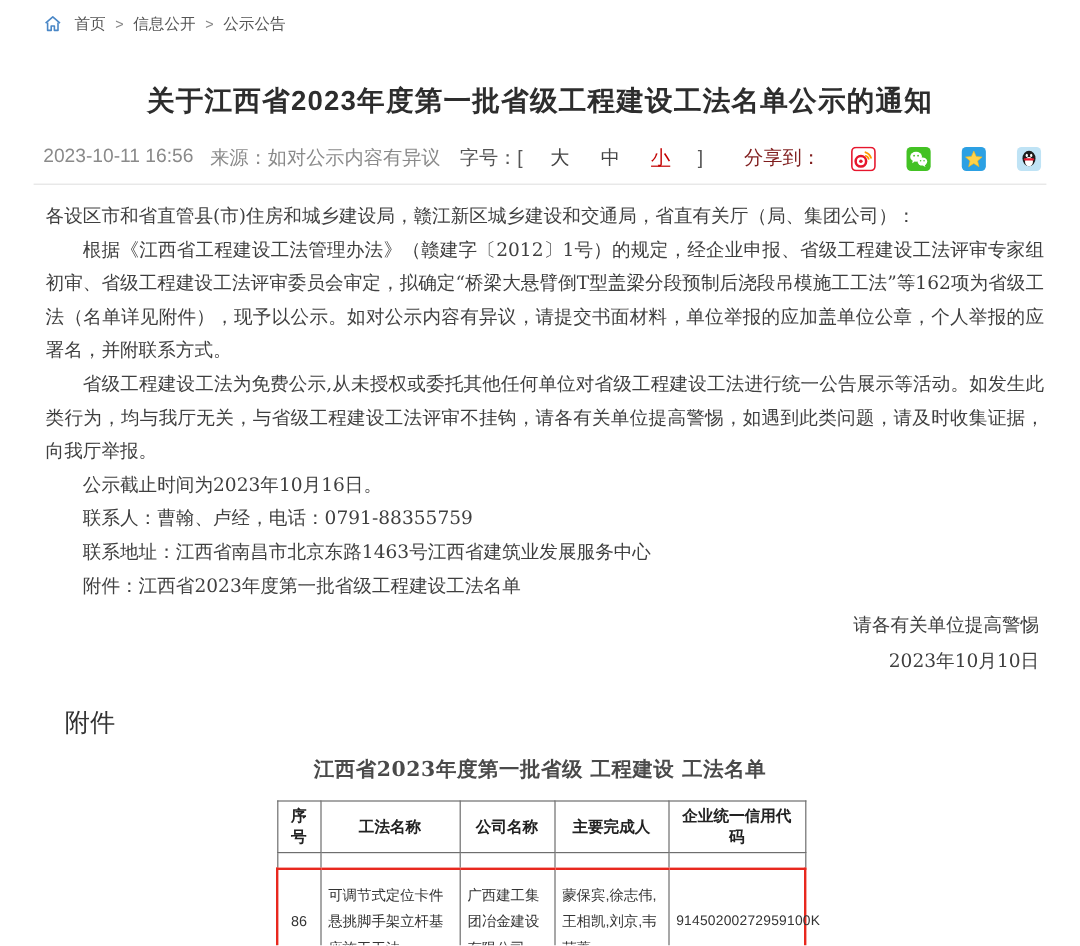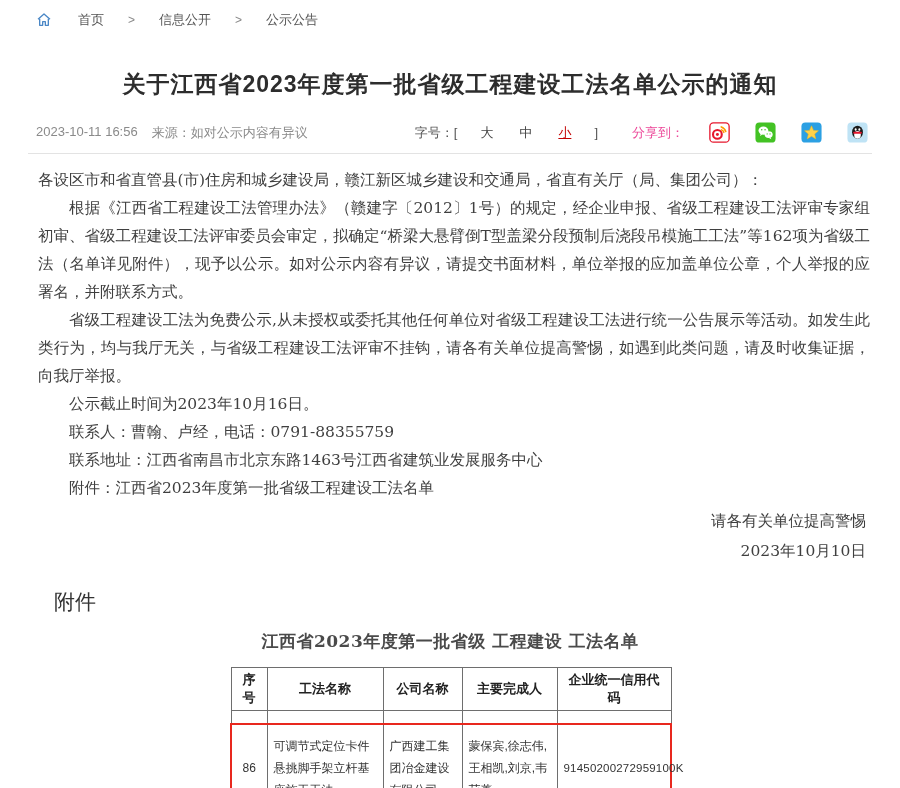--- a/index.html
+++ b/index.html
@@ -3,36 +3,36 @@
 <meta charset="utf-8">
 <style>
   * { margin:0; padding:0; box-sizing:border-box; }
   html,body { background:#fff; }
   .page {
     position:relative; width:900px; height:788px; margin:0 auto;
     background:#fff; overflow:hidden;
     font-family:"Liberation Sans","DejaVu Sans",sans-serif; color:#333;
   }
   
-  .breadcrumb { display:flex; align-items:center; gap:24px; padding:11px 0 0 36px; font-size:13px; color:#555; }
+  .breadcrumb { display:flex; align-items:center; gap:8px; padding:11px 0 0 36px; font-size:13px; color:#555; }
   .breadcrumb .crumb { cursor:pointer; }
   .breadcrumb .sep { color:#888; font-size:12px; }
   .home-ico { width:16px; height:16px; display:inline-block; margin-right:2px; }
   
   .art-title {
     margin-top:40px; text-align:center; font-size:23px; font-weight:bold; color:#2d2d2d;
     letter-spacing:1px;
   }
   
-  .meta-row { display:flex; justify-content:space-between; align-items:center; margin:22px 32px 0 36px; font-size:13px; color:#8a8a8a; }
+  .meta-row { display:flex; justify-content:space-between; align-items:center; margin:22px 32px 0 36px; font-size:16px; color:#8a8a8a; }
   .meta-left { display:flex; gap:14px; }
   .meta-right { display:flex; align-items:center; gap:20px; color:#555; }
   .fs-opt { margin:0 3px; cursor:pointer; color:#444; }
   .fs-opt.small { color:#c30000; text-decoration:underline; }
-  .share-label { margin-left:14px; color:#ec4899; }
+  .share-label { margin-left:14px; color:#7f1d1d; }
   .share-ico { width:21px; height:21px; margin-left:5px; cursor:pointer; display:inline-block; vertical-align:middle; }
   .share-ico svg { width:21px; height:21px; display:block; }
   .meta-divider { border:none; border-top:1px solid #e3e3e3; margin:10px 28px 0 28px; }
   
   .art-body {
     margin:12px 30px 0 38px; font-family:"DejaVu Serif","Liberation Serif",serif;
     font-size:15.5px; line-height:28px; color:#3f3f3f; text-align:justify;
   }
   .art-body p.indent { text-indent:2em; }
   .signature { text-align:right; margin:4px 34px 0 0; font-family:"DejaVu Serif","Liberation Serif",serif; font-size:15.5px; line-height:30px; color:#3f3f3f; }

